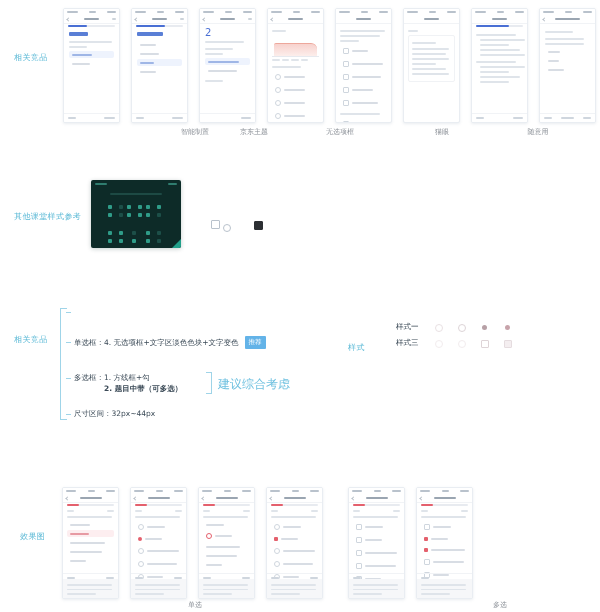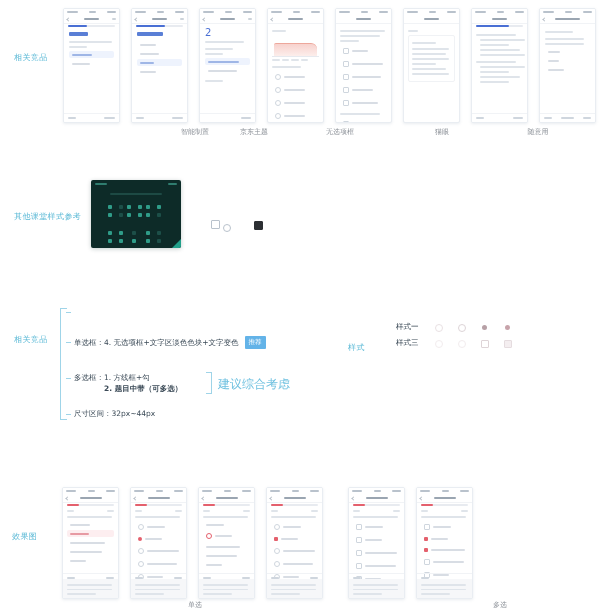--- a/index.html
+++ b/index.html
@@ -535,21 +535,21 @@
         <div class="cell">
             <div class="c-sq-o"></div>
           </div>
         <div class="cell">
             <div class="c-sq-g"></div>
           </div>
       </div>
     </div>
   </div>
 
-  <div class="sec-label" style="left:12px;top:531px;text-align:right;">效果图</div>
+  <div class="sec-label" style="left:20px;top:531px;text-align:right;">效果图</div>
 
   <div class="phone" style="left:62px;top:487px;width:55px;height:110px;">
     <div class="statusbar">
         <div class="sb-chip" style="width:10px"></div>
         <div class="sb-chip" style="width:7px"></div>
         <div class="sb-chip" style="width:9px"></div>
       </div>
     <div class="navbar">
         <div class="nav-back"></div>
         <div class="nav-title" style="width:40%"></div>

